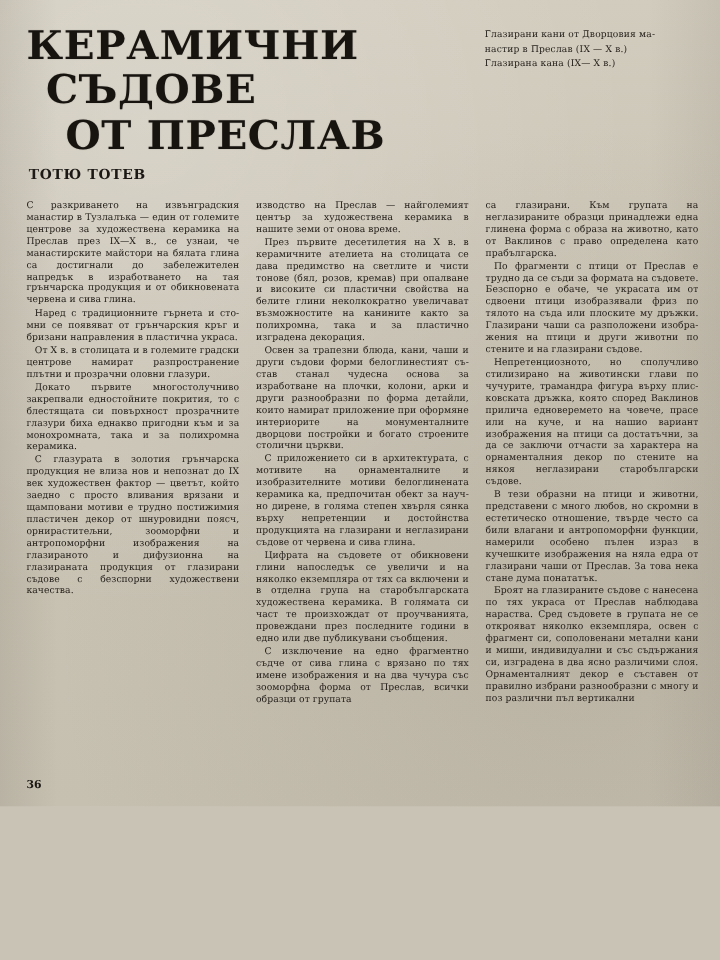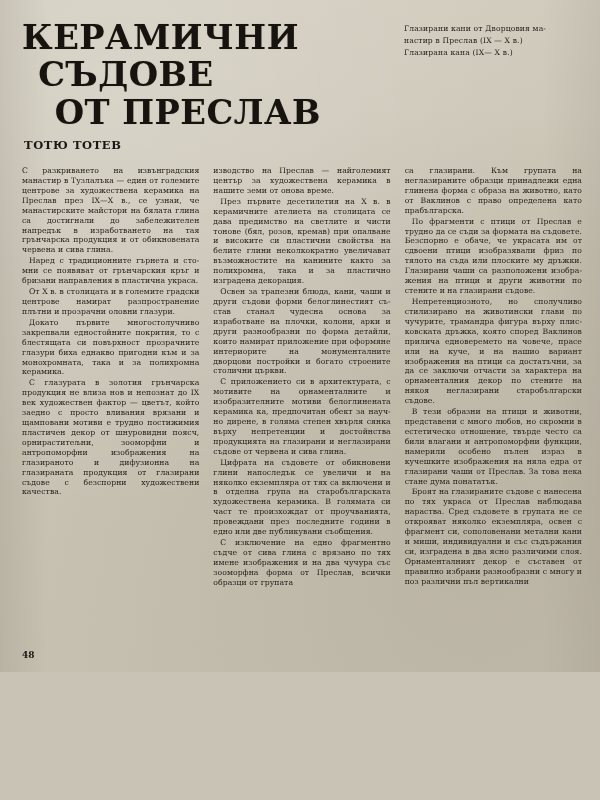--- a/index.html
+++ b/index.html
@@ -156,15 +156,15 @@
     <div class="col">
       <p class="first">са глазирани. Към групата на неглазираните образци при­надлежи една глинена форма с образа на животно, като от Ваклинов с право определена като прабългарска.</p>
       <p>По фрагменти с птици от Преслав е трудно да се съди за формата на съдовете. Безспорно е обаче, че украсата им от сдвоени птици изобразява­ли фриз по тялото на съда или плоските му дръжки. Глазирани чаши са разположени изобра­жения на птици и други живо­тни по стените и на глазирани съдове.</p>
       <p>Непретенциозното, но сполучливо стилизирано на жи­вотински глави по чучурите, трамандра фигура върху плис­ковската дръжка, която според Ваклинов прилича едноверемето на човече, прасе или на куче, и на нашио вариант изображе­ния на птици са достатъчни, за да се заключи отчасти за характера на орнаменталния де­кор по стените на някоя негла­зирани старобългарски съдове.</p>
       <p>В тези образни на птици и живо­тни, представени с много лю­бов, но скромни в естетическо отношение, твърде често са би­ли влагани и антропоморфни функции, намерили особено пълен израз в кучешките изо­бражения на няла едра от глазирани чаши от Преслав. За това нека стане дума по­нататък.</p>
       <p>Броят на глазираните съдове с нанесена по тях украса от Преслав наблюдава нараства. Сред съдовете в групата не се открояват няколко екземпляра, освен с фрагмент си, сополове­нани метални кани и миши, индивидуални и със съдържа­ния си, изградена в два ясно различими слоя. Орнаменталният декор е съставен от правилно из­брани разнообразни с многу и поз различни пъл вертикални</p>
     </div>
 
   </div>
 
-  <div class="folio">48</div>
+  <div class="folio">36</div>
 
 </div>
 
 </body></html>

